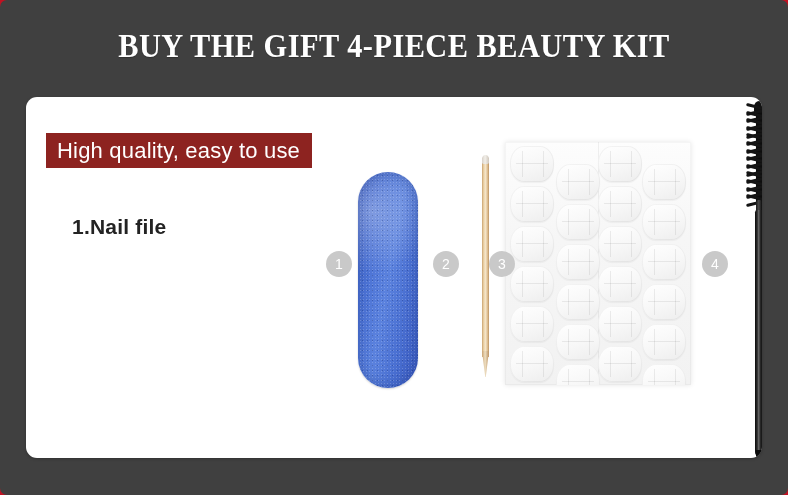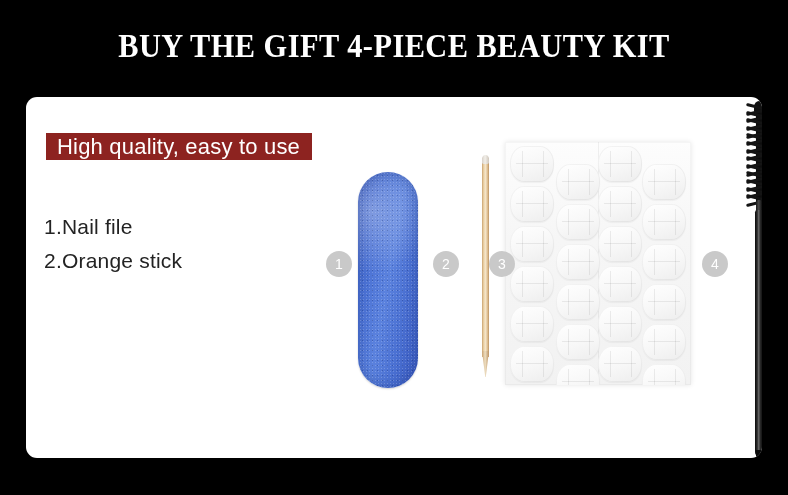--- a/index.html
+++ b/index.html
@@ -11,21 +11,22 @@
     height: 495px;
     overflow: hidden;
     font-family: "Liberation Sans", sans-serif;
     background: #c01222;
   }
 
   #banner-root {
     position: relative;
     width: 788px;
     height: 495px;
-    background: #000000;
+    background: #404040;
+    border-radius: 7px;
   }
 
   
   .page-title {
     position: absolute;
     left: 0;
     top: 28px;
     width: 788px;
     text-align: center;
     color: #ffffff;
@@ -50,21 +51,21 @@
     border-radius: 11px;
     box-shadow: 0 1px 3px rgba(0,0,0,0.25);
     overflow: hidden;
   }
 
   
   .sub-banner {
     position: absolute;
     left: 20px;
     top: 36px;
-    height: 27px;
+    height: 35px;
     padding: 0 12px 0 11px;
     background: #8d2320;
     display: flex;
     align-items: center;
   }
   .sub-banner-text {
     color: #ffffff;
     font-size: 22px;
     font-weight: 400;
     letter-spacing: 0.2px;
@@ -75,24 +76,25 @@
   
   .feature-list {
     position: absolute;
     left: 18px;
     top: 113px;
     width: 290px;
   }
   .feature-item {
     color: #232323;
     font-size: 21px;
-    font-weight: 400;
+    font-weight: 700;
     line-height: 34px;
     letter-spacing: 0.2px;
     white-space: nowrap;
+    margin-left: 28px;
   }
 
   
   .badge {
     position: absolute;
     width: 26px;
     height: 26px;
     border-radius: 50%;
     background: #c9c9c9;
     color: #ffffff;
@@ -311,21 +313,20 @@
   <div class="page-title">BUY THE GIFT 4-PIECE BEAUTY KIT</div>
 
   <div class="card">
 
     <div class="sub-banner">
       <span class="sub-banner-text">High quality, easy to use</span>
     </div>
 
     <div class="feature-list">
       <div class="feature-item">1.Nail file</div>
-      <div class="feature-item">2.Orange stick</div>
     </div>
 
     <div class="nail-file">
       <div class="nail-file-grain"></div>
     </div>
 
     <div class="orange-stick">
       <div class="orange-stick-body"></div>
       <div class="orange-stick-tip-top"></div>
       <div class="orange-stick-point"></div>

